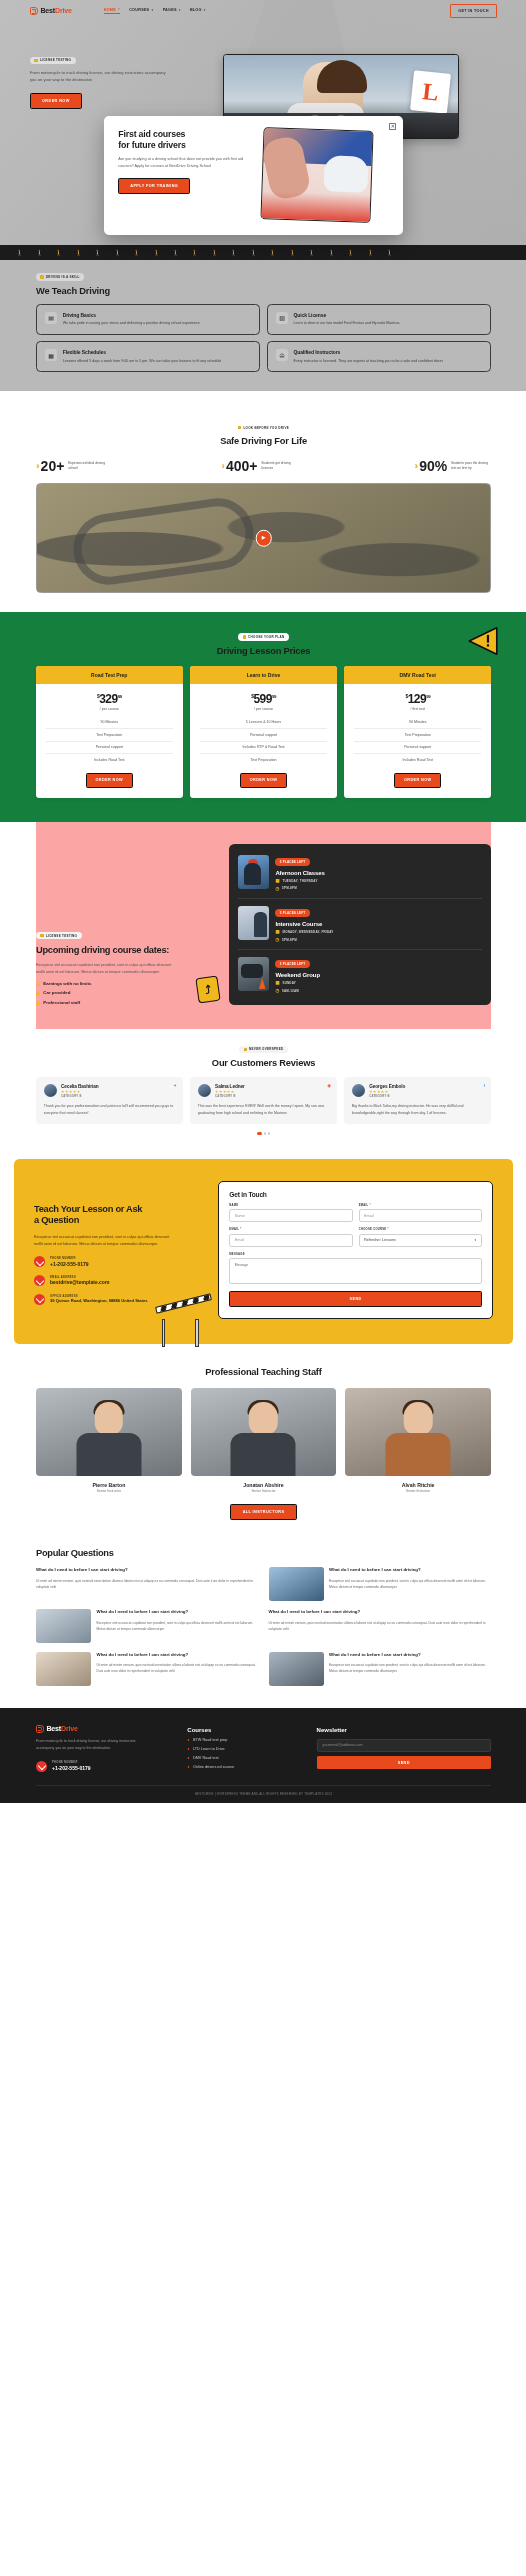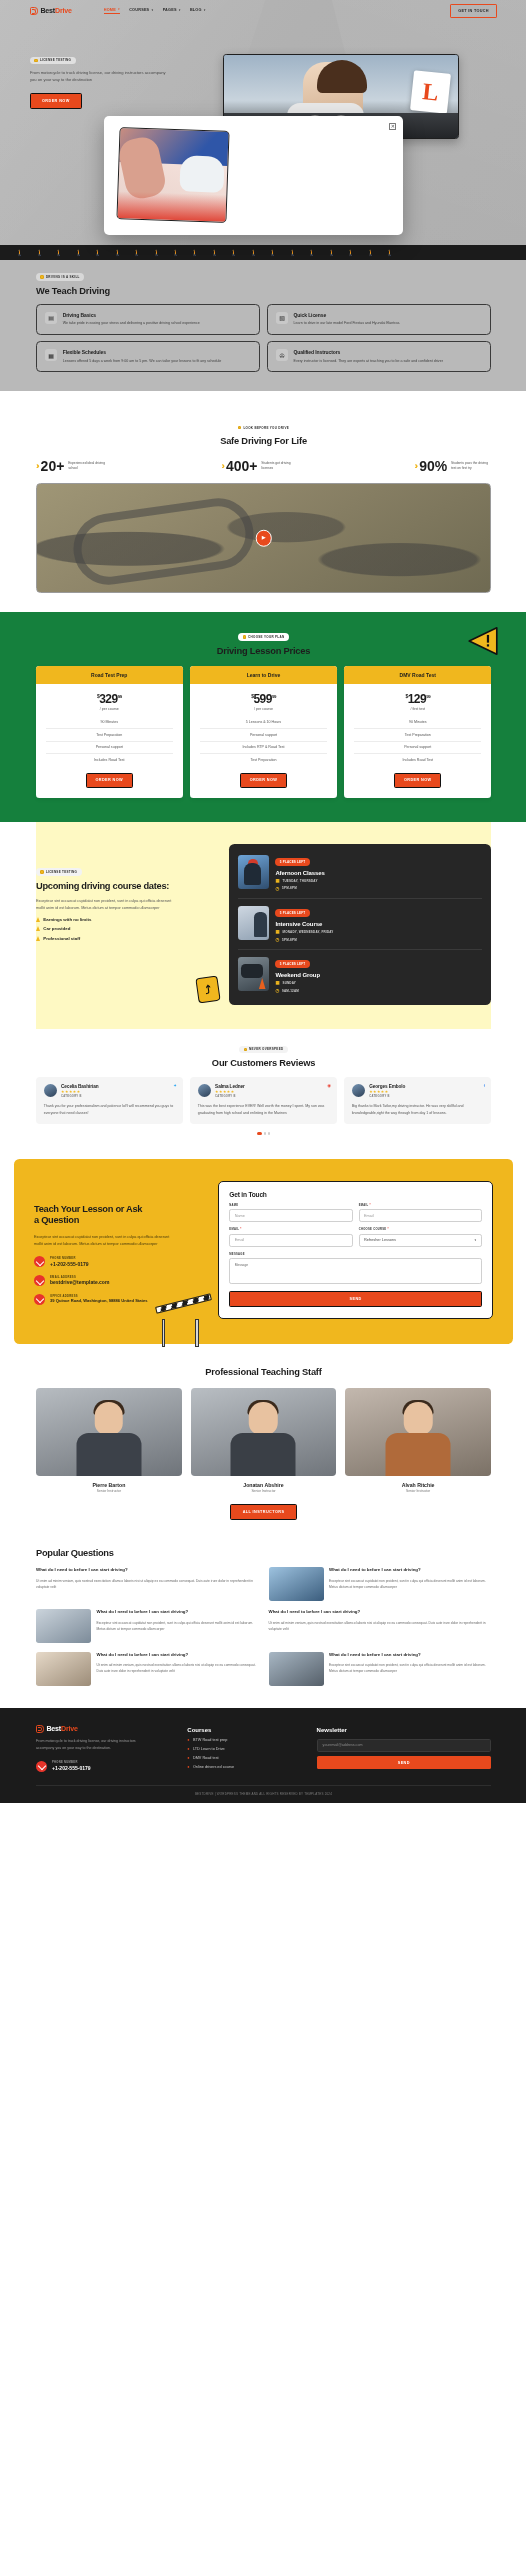--- a/index.html
+++ b/index.html
@@ -167,21 +167,21 @@
   .pcard-b { padding:8.8px 10px 10px 10px; }
   .price { font-size:12px; font-weight:bold; letter-spacing:-0.5px; }
   .price .cur { font-size:5px; vertical-align:5px; }
   .price .cents { font-size:4.4px; vertical-align:5px; }
   .per { font-size:3.6px; color:#555; margin-top:0.5px; }
   .feat { font-size:3.6px; color:#555; padding:3.8px 0; border-bottom:0.5px solid #ececec; }
   .feat:last-of-type { border-bottom:none; }
   .pcard .btn-orange{ display:block; margin:7.1px auto 0 auto; padding:4.4px 0; width:47px; }
 
   
-  .dates { background:#fef9c3; padding:22px 0 24px 0; display:flex; gap:12px; position:relative; }
+  .dates { background:#fca5a5; padding:22px 0 24px 0; display:flex; gap:12px; position:relative;align-items:flex-end; }
   .dates-left { width:181px; padding-top:22px; position:relative; }
   .dates-h2 { font-size:9.3px; font-weight:bold; line-height:1.2; letter-spacing:-0.3px; margin-top:5.5px; }
   .dates-p { font-size:3.8px; line-height:1.9; color:#555; margin-top:6px; width:137px; }
   .tick { display:flex; align-items:center; gap:3.3px; font-size:4.4px; font-weight:bold; margin-top:4.4px; }
   .tri { width:0;height:0;border-left:2.7px solid transparent;border-right:2.7px solid transparent;
          border-bottom:5px solid #f0b71e; position:relative; }
   .curve-sign{ position:absolute; right:-2.2px; bottom:2.2px; width:22px;height:25px;background:#f0b71e;
     border:1.4px solid #111; border-radius:3.8px; transform:rotate(-8deg);
     display:flex;align-items:center;justify-content:center;font-size:11.5px;color:#111;font-weight:bold;}
   .dates-right { flex:1; background:#262626; border-radius:5.5px; padding:4.4px 8.8px; }
@@ -354,20 +354,28 @@
           <div class="hp-plate">L</div>
           <div class="hp-dash"></div>
           <div class="hp-gauge">4.0</div>
           <div class="hp-gauge hp-gauge2">60</div>
         </div>
       </div>
     </div>
 
     <div class="modal">
       <span class="modal-close">✕</span>
+      <div>
+        <div class="modal-h2">
+          <span>First aid courses</span><br>
+          <span>for future drivers</span>
+        </div>
+        <p class="modal-p">Are you studying at a driving school that does not provide you with first aid courses? Apply for courses at BestDrive Driving School</p>
+        <a class="btn-orange">APPLY FOR TRAINING</a>
+      </div>
       <div class="modal-img">
         <div class="mi-a"></div>
         <div class="mi-b"></div>
         <div class="mi-c"></div>
         <div class="mi-d"></div>
         <div class="mi-e"></div>
       </div>
     </div>
 
     <div class="sign-strip">

